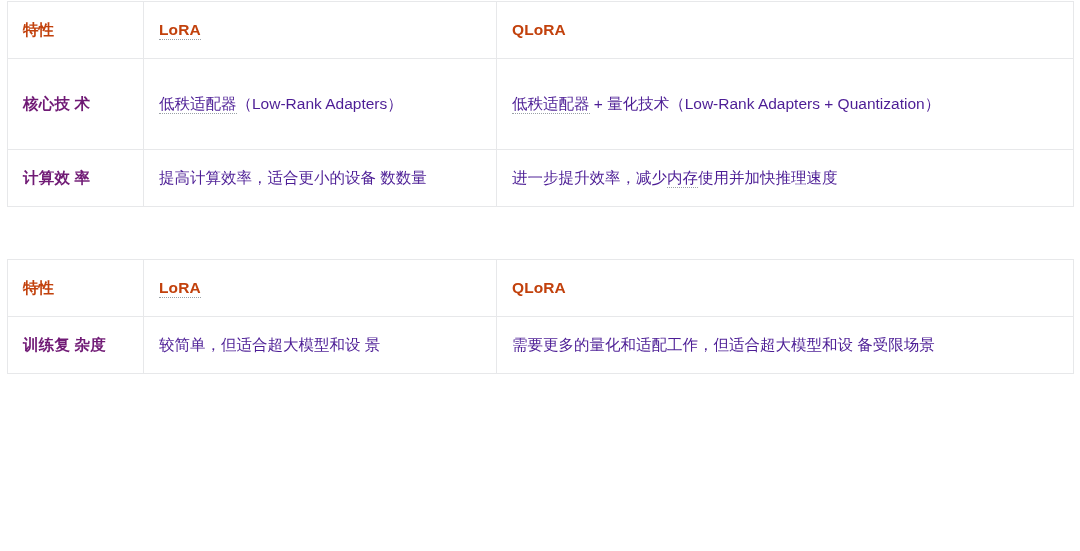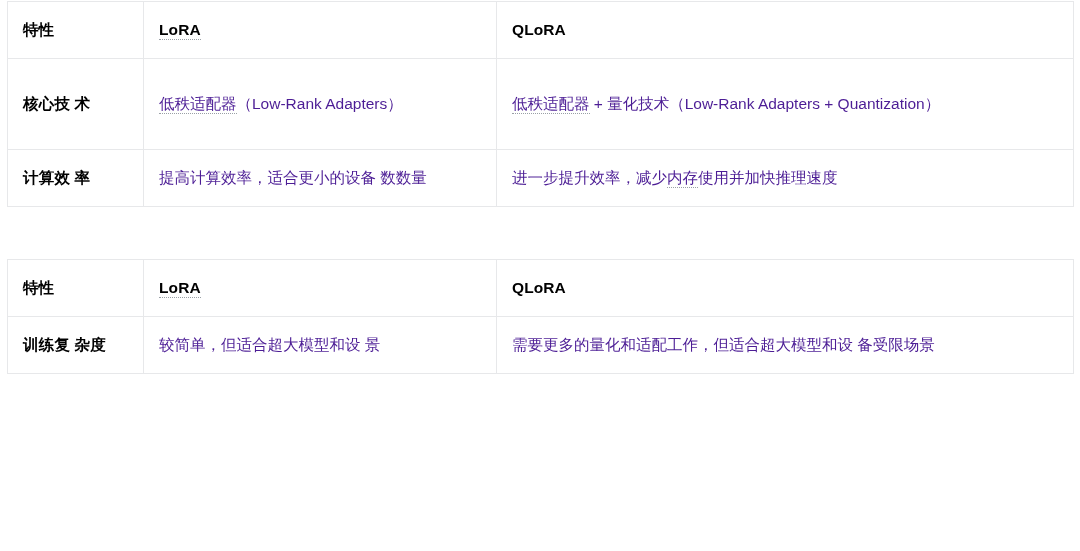--- a/index.html
+++ b/index.html
@@ -45,33 +45,33 @@
     vertical-align: middle;
     text-align: left;
     font-size: 15.5px;
     line-height: 28px;
   }
 
   table.cmp thead th {
     height: 56px;
     font-weight: bold;
     font-size: 15.5px;
-    color: #000000;
+    color: #c2410c;
     letter-spacing: 0.1px;
   }
 
   table.cmp tbody td {
     height: 56px;
     font-weight: normal;
     color: #4c1d95;
   }
 
   table.cmp tbody td.feature {
     font-weight: bold;
-    color: #000000;
+    color: #701a75;
     letter-spacing: 0.2px;
   }
 
   
   table.cmp.first tbody tr.tall td { height: 90px; }
 
   .cellwrap {
     display: block;
   }
 

